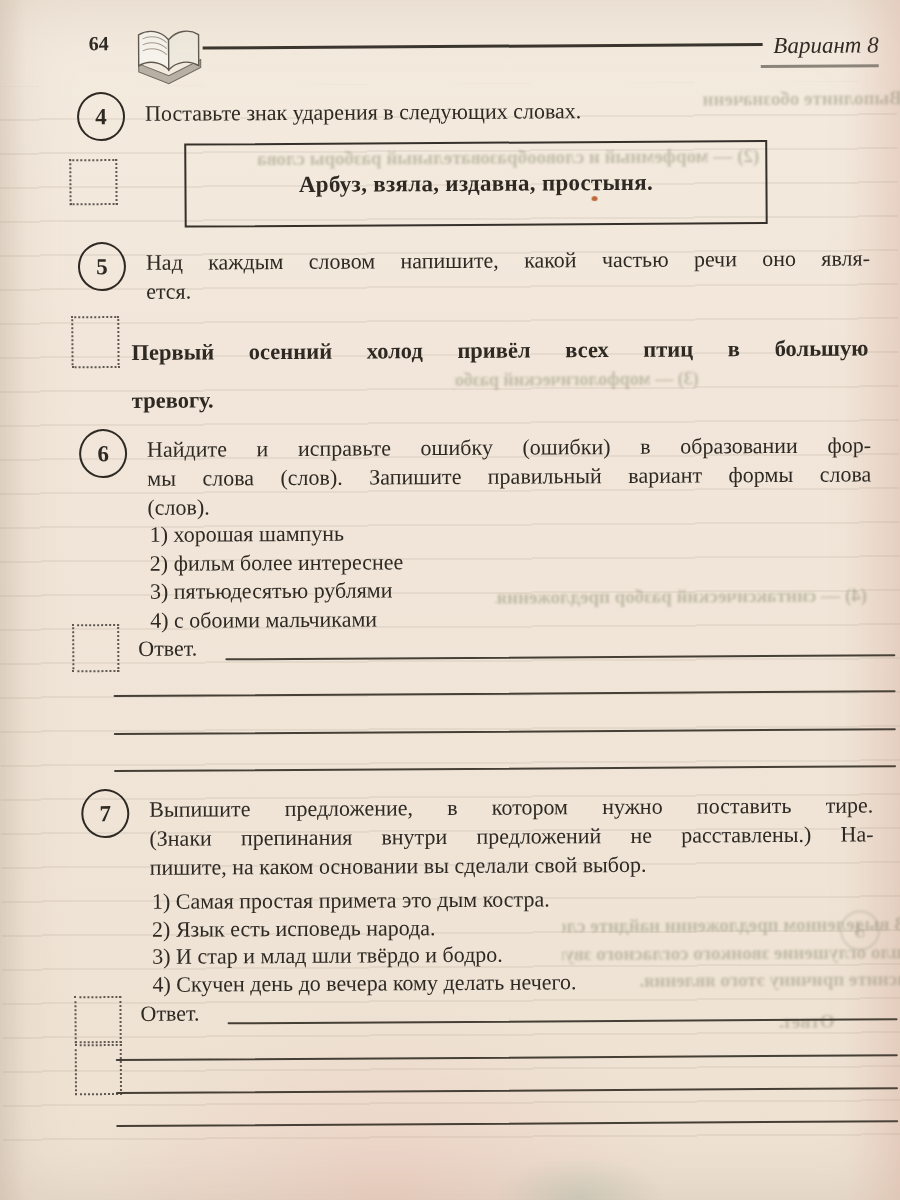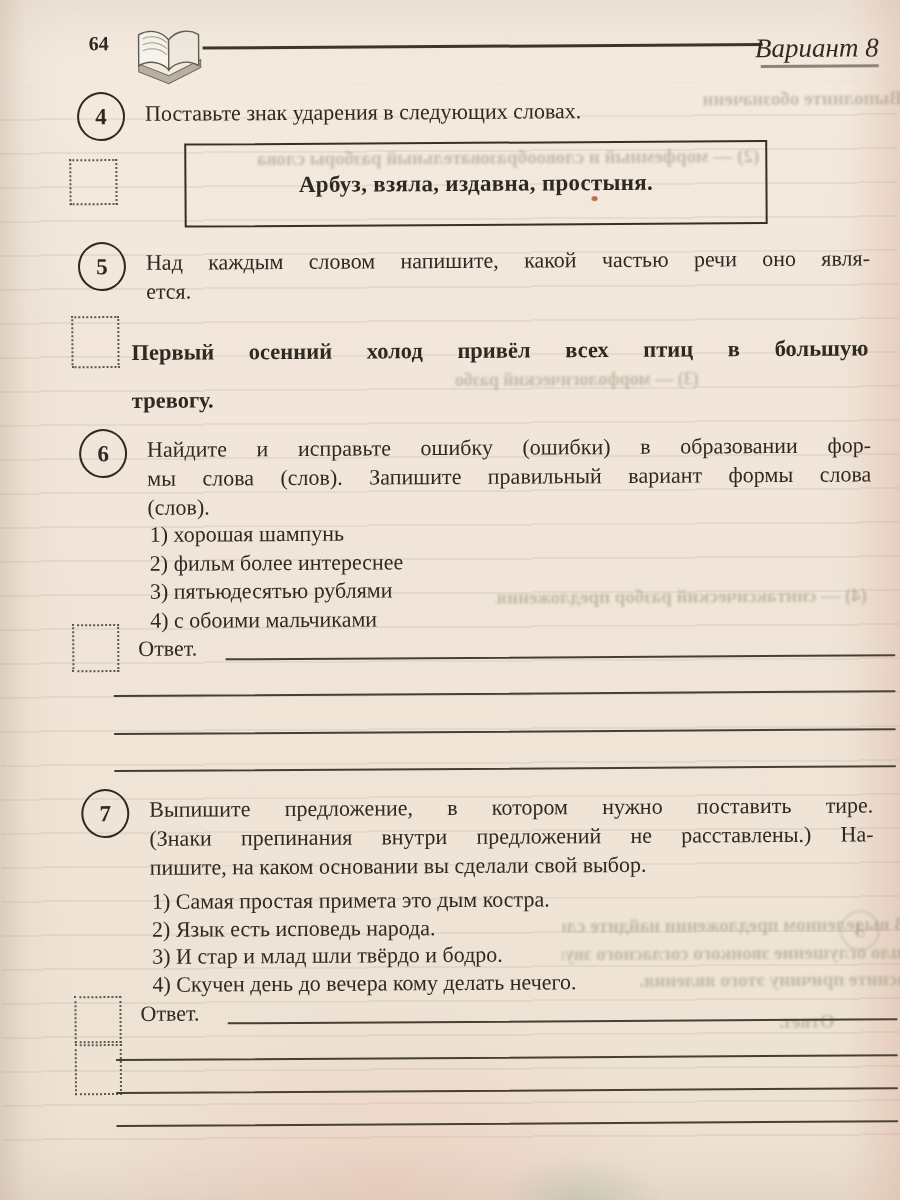--- a/index.html
+++ b/index.html
@@ -46,21 +46,21 @@
     transform:scaleX(-1);font-weight:bold;font-size:19px;
     white-space:nowrap;overflow:hidden;pointer-events:none;
   }
   .ghost-circle{
     width:36px;height:36px;border:2px solid rgba(140,140,115,.55);border-radius:50%;
     display:flex;align-items:center;justify-content:center;
     color:#9c9a82;opacity:.5;filter:blur(1px);font-weight:bold;font-size:20px;
     transform:scaleX(-1);pointer-events:none;
   }
   #page-num{font-size:20px;font-weight:bold;}
-  #variant{font-size:27px;font-style:italic;text-align:right;}
+  #variant{font-size:23px;font-style:italic;text-align:right;}
   #variant-rule{background:#8c857c;height:3px;}
   #header-rule{background:#3a352e;height:2.6px;}
   #stress-dot{width:6px;height:5px;border-radius:50%;background:#bc6a3c;filter:blur(.4px);}
 </style>
 </head>
 <body>
 
 <div id="page">
   <div id="ruling"></div>
 

